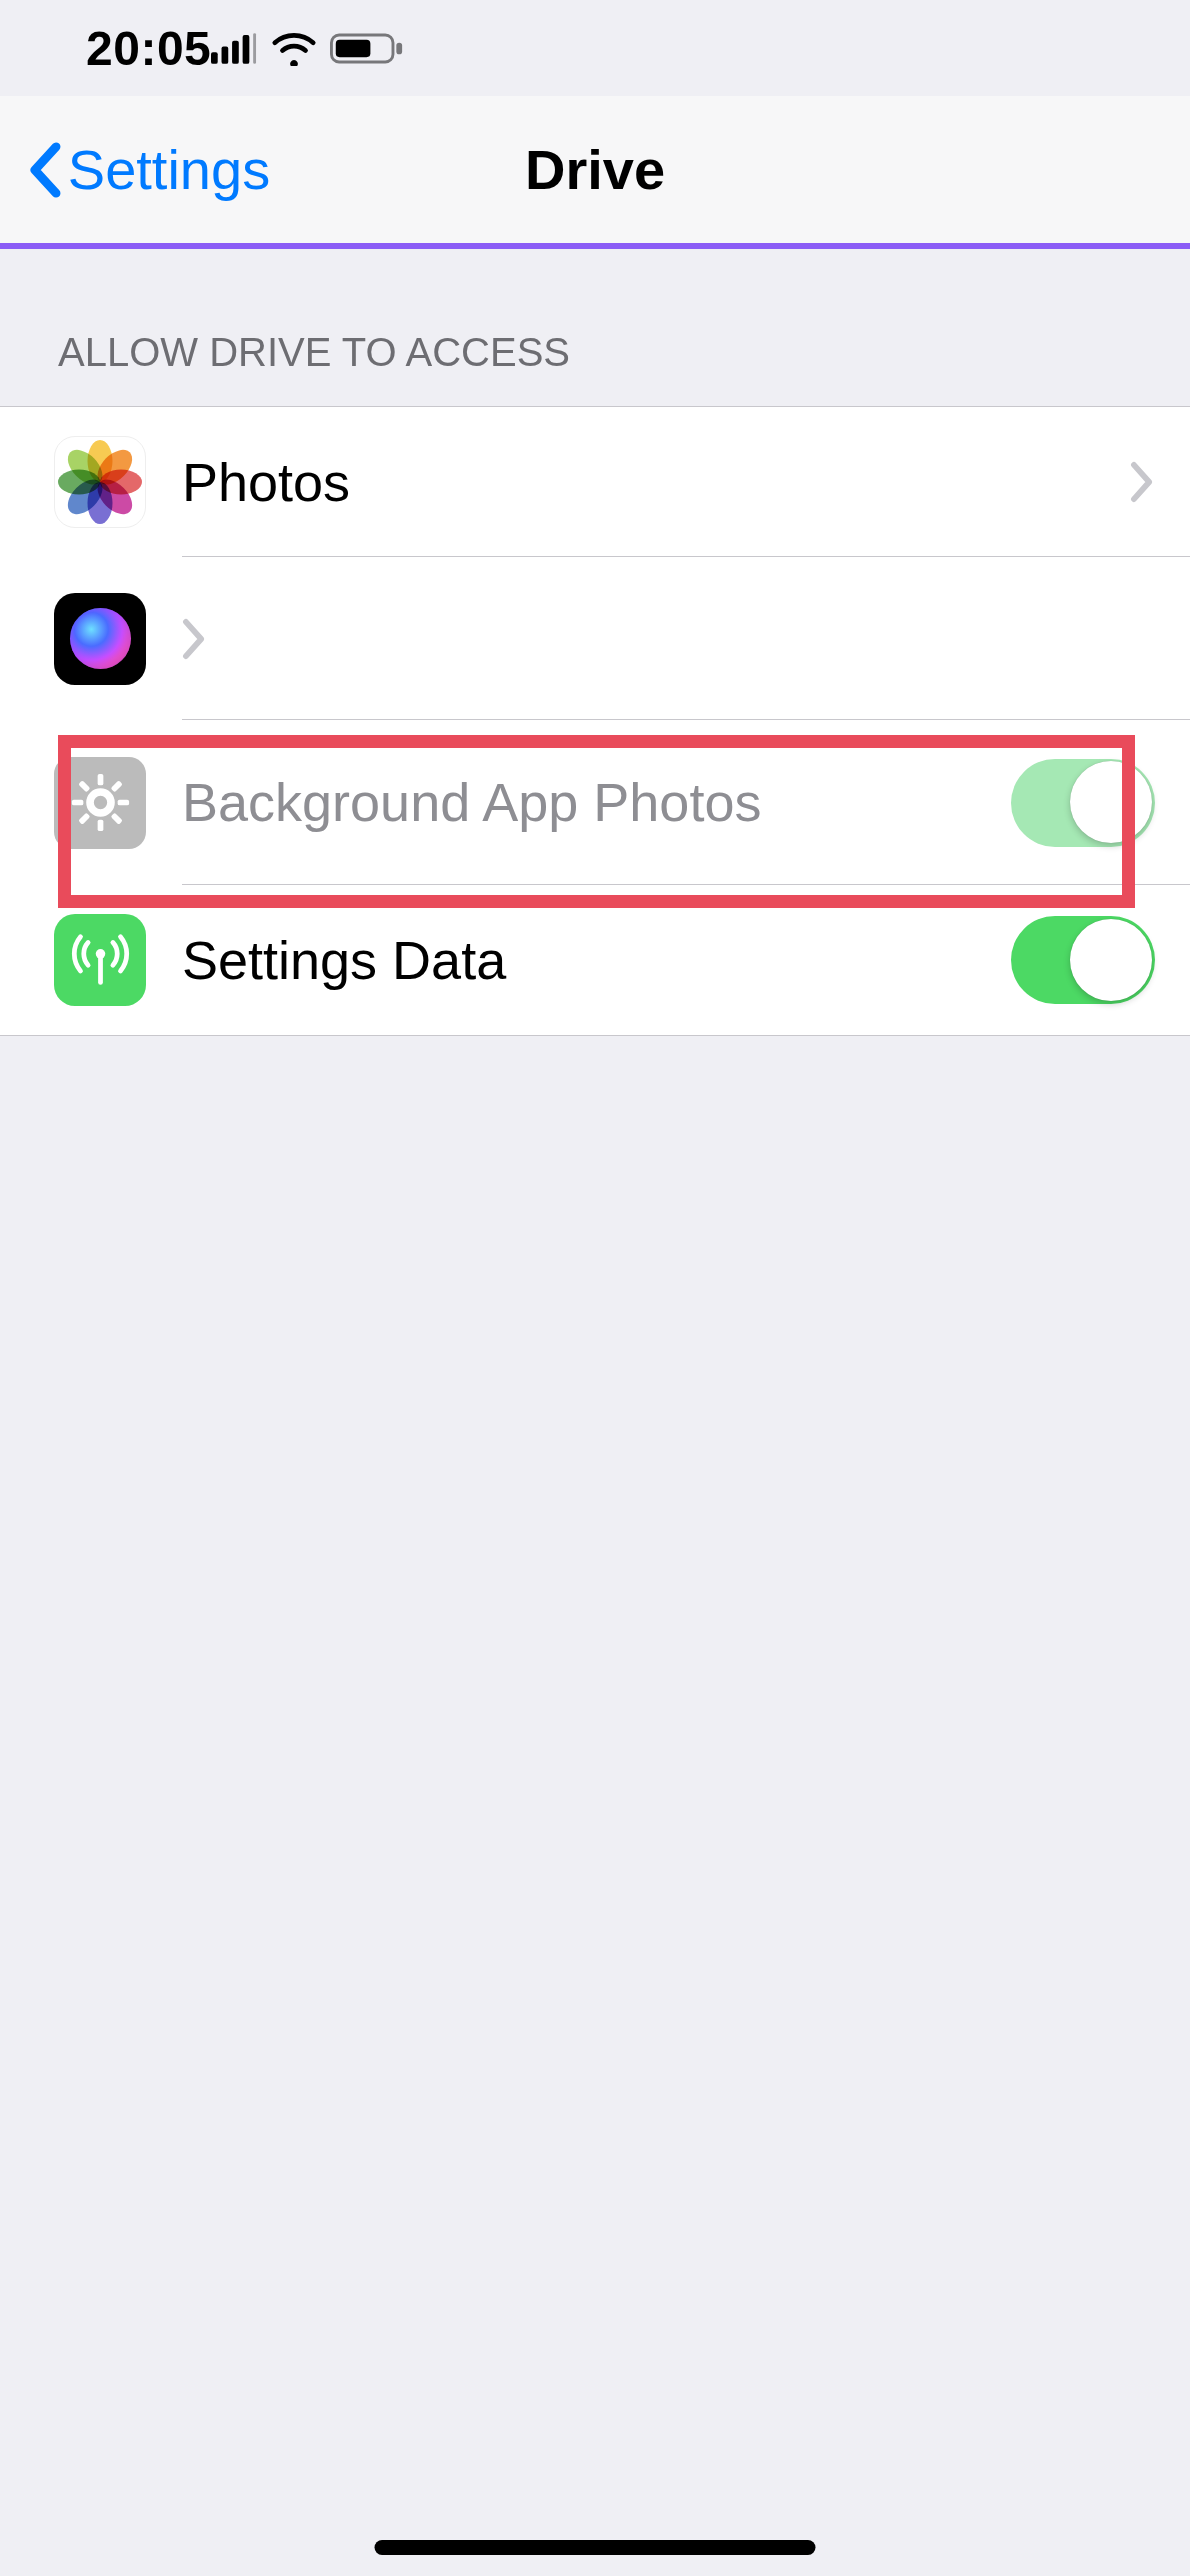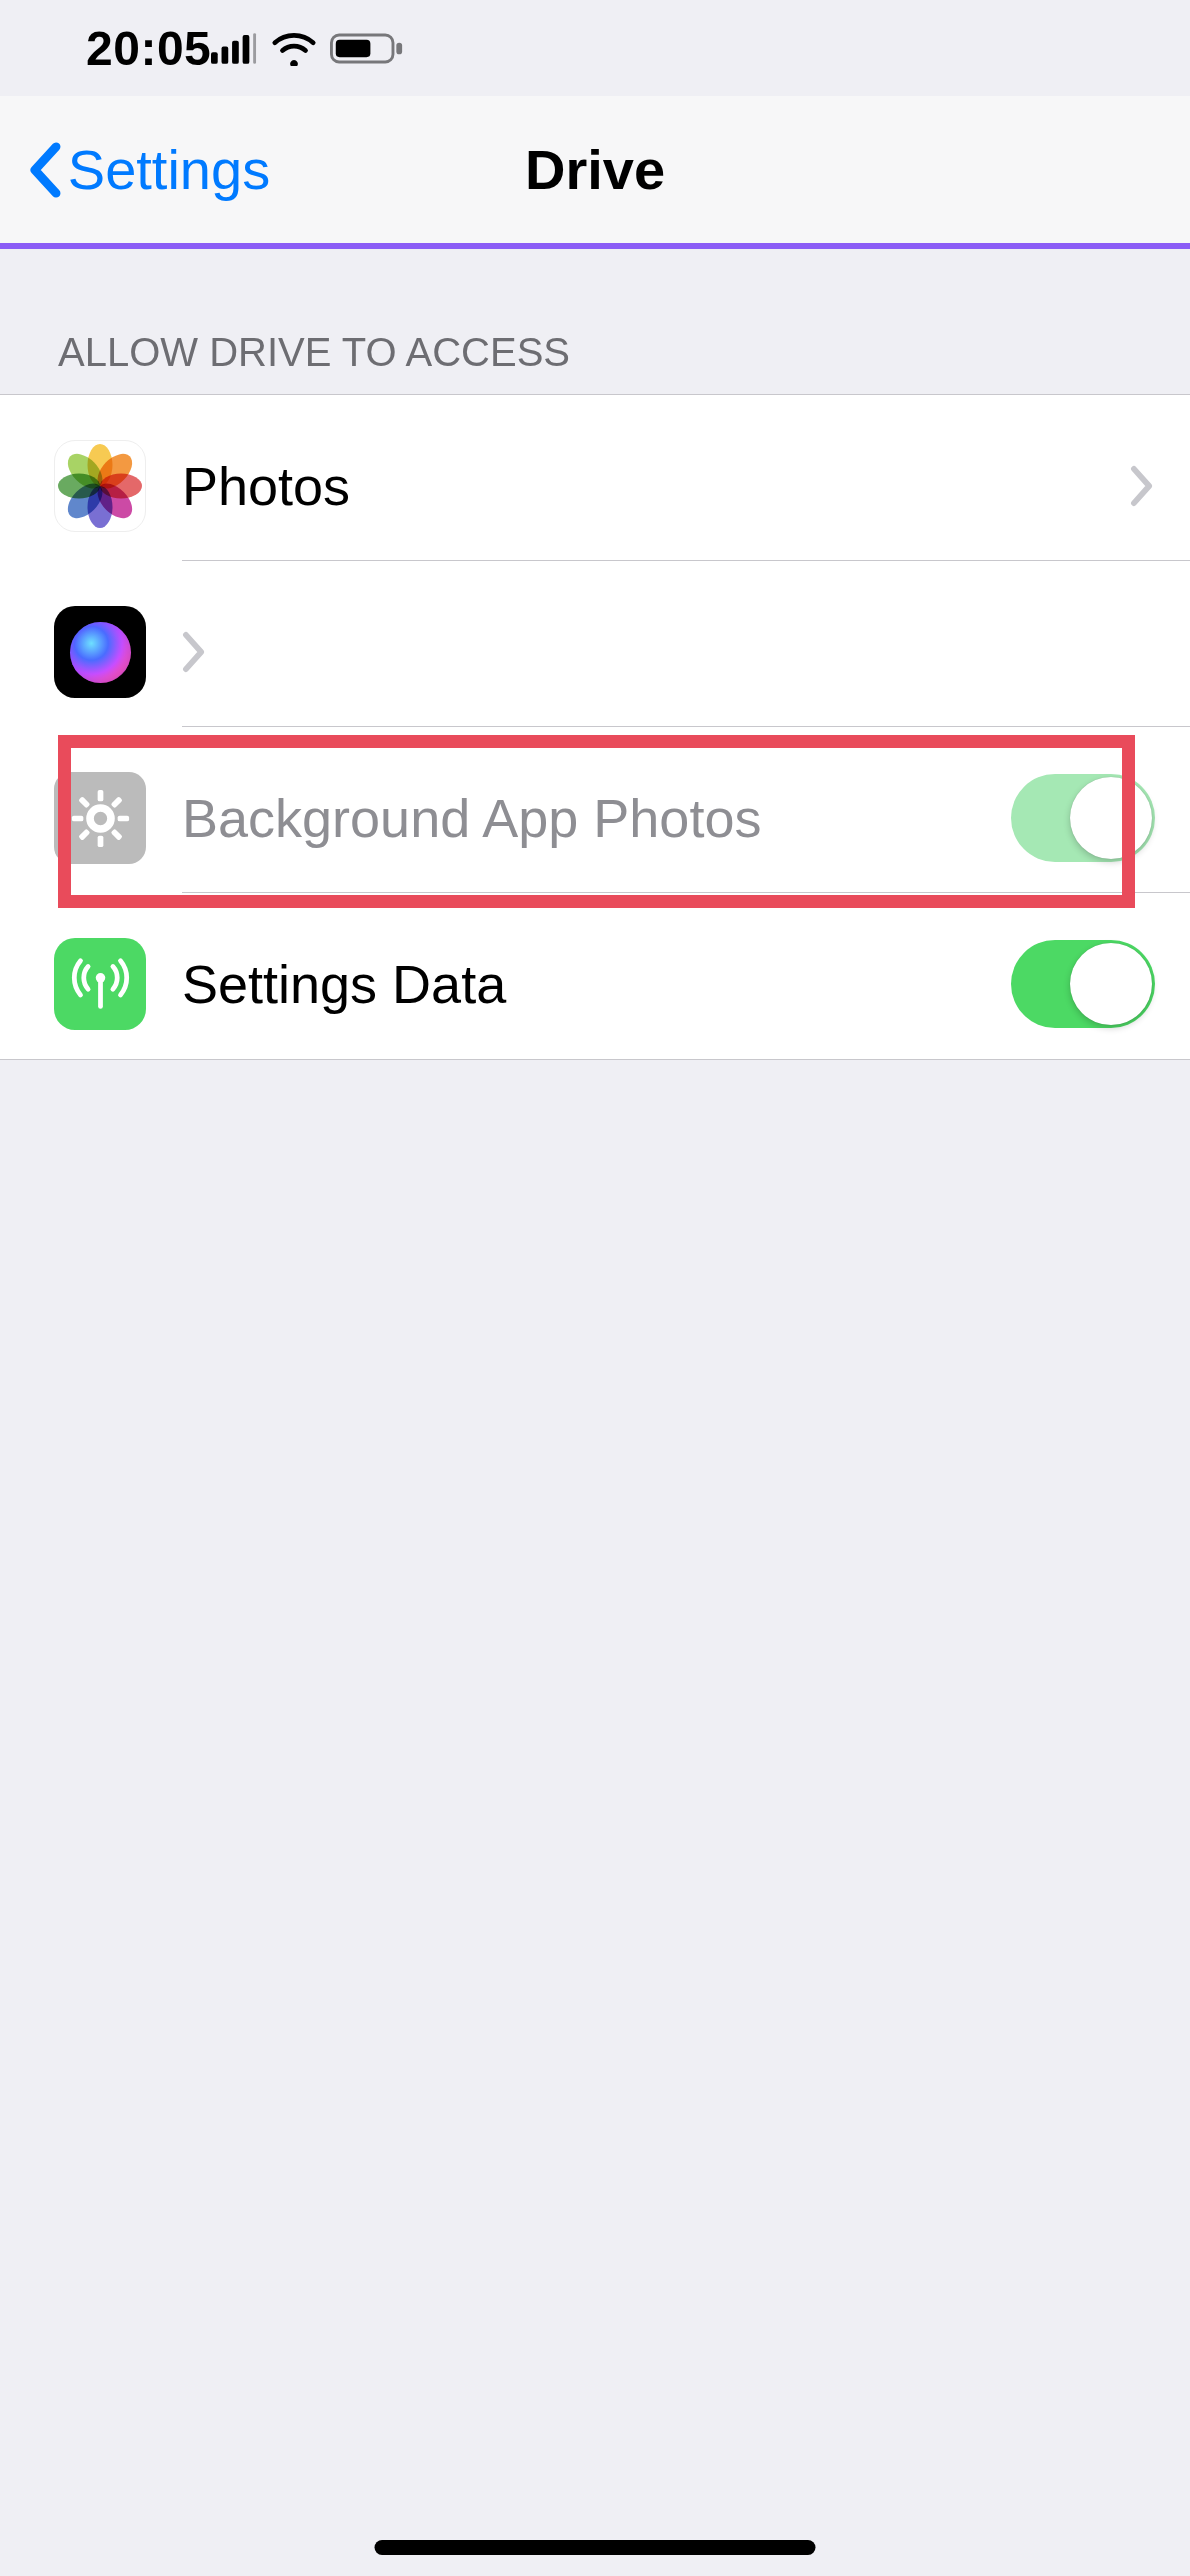--- a/index.html
+++ b/index.html
@@ -55,37 +55,37 @@
       position: absolute;
       left: 50%;
       transform: translateX(-50%);
       font-size: 56px;
       font-weight: 600;
       color: #000;
     }
 
     
     .section-header {
-      padding: 81px 58px 19px;
+      padding: 81px 58px 31px;
       font-size: 40px;
       color: #6d6d72;
       letter-spacing: 0px;
     }
 
     
     .rows {
       background: #fff;
       border-top: 1px solid #c8c7cc;
       border-bottom: 1px solid #c8c7cc;
     }
     .row {
       display: flex;
       align-items: center;
       min-height: 144px;
-      padding: 16px 35px 0 54px;
+      padding: 0 35px 0 54px;
       position: relative;
     }
     .row-content {
       display: flex;
       align-items: center;
       flex: 1;
       padding: 29px 0;
     }
     .row-divider {
       position: absolute;

